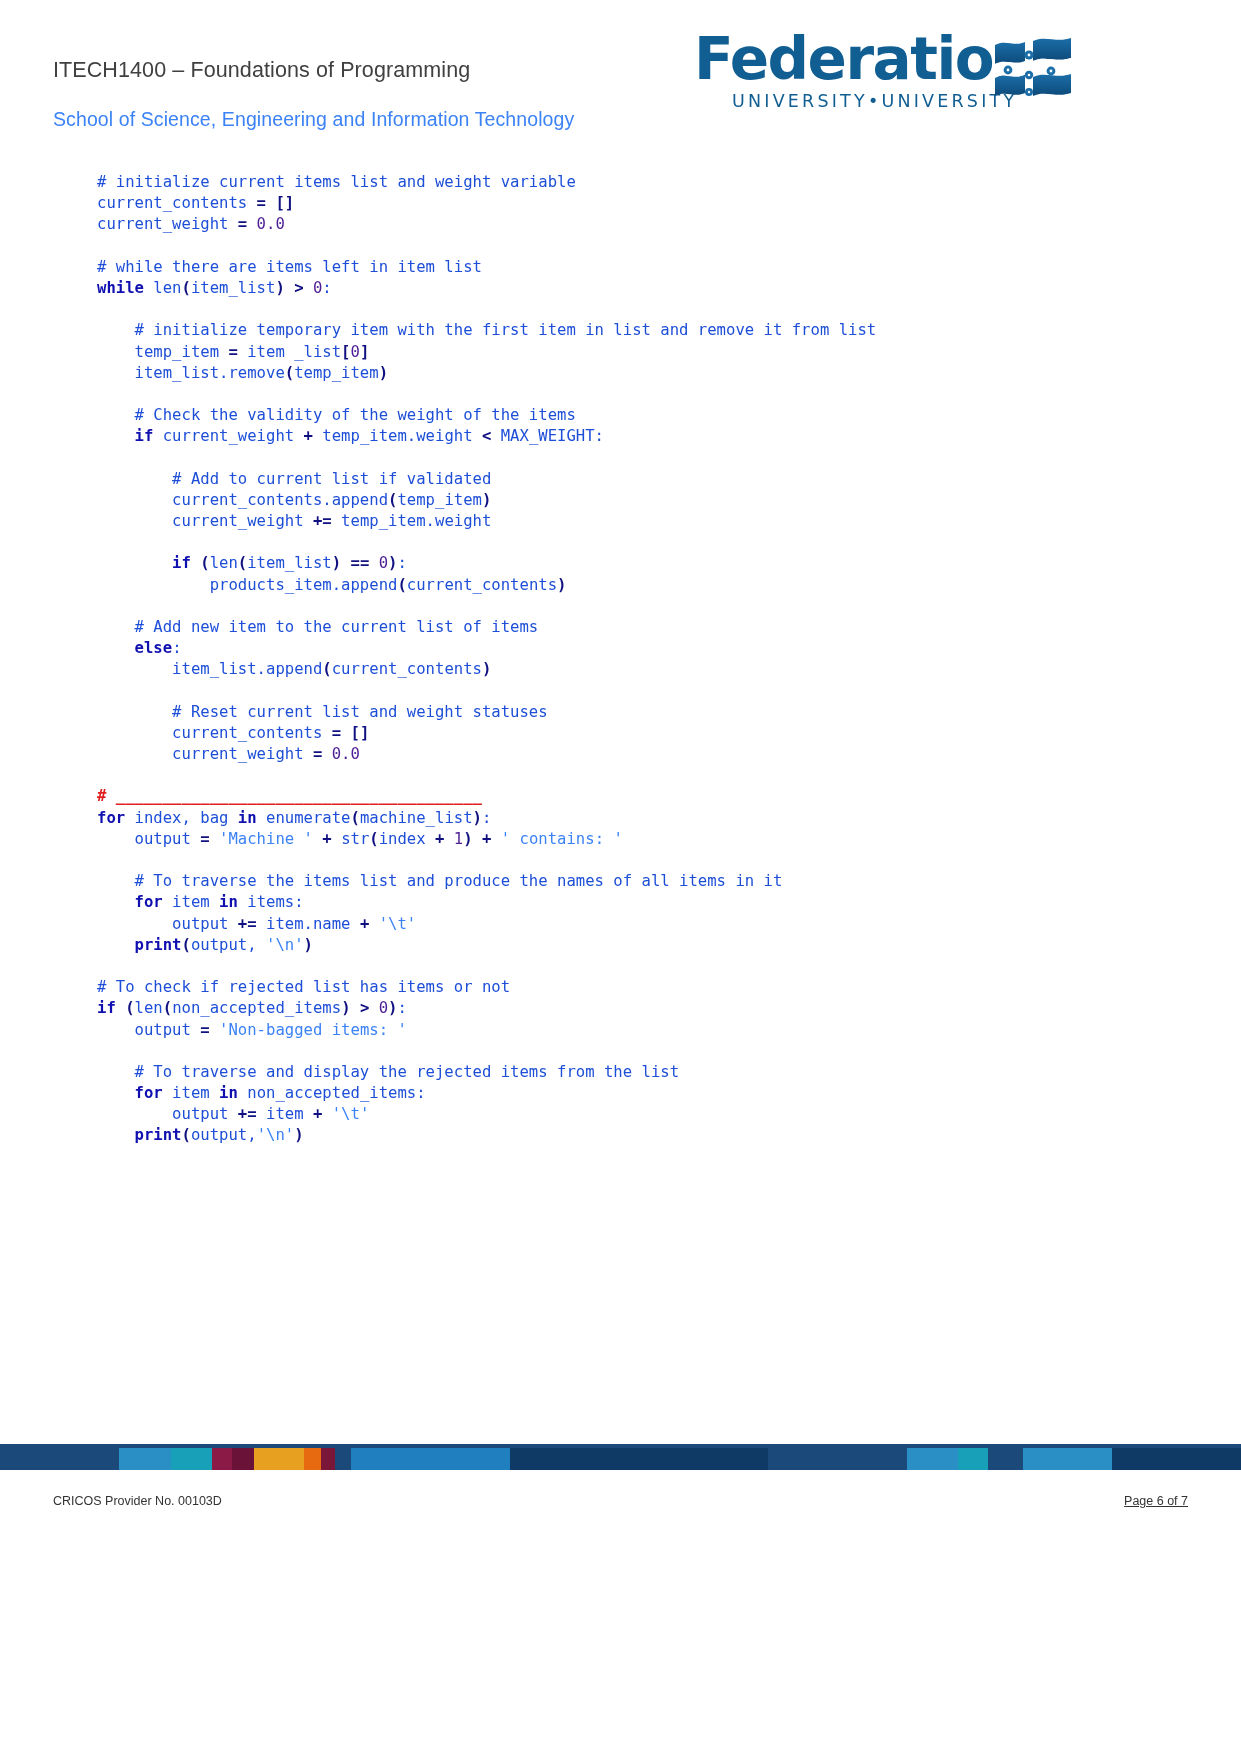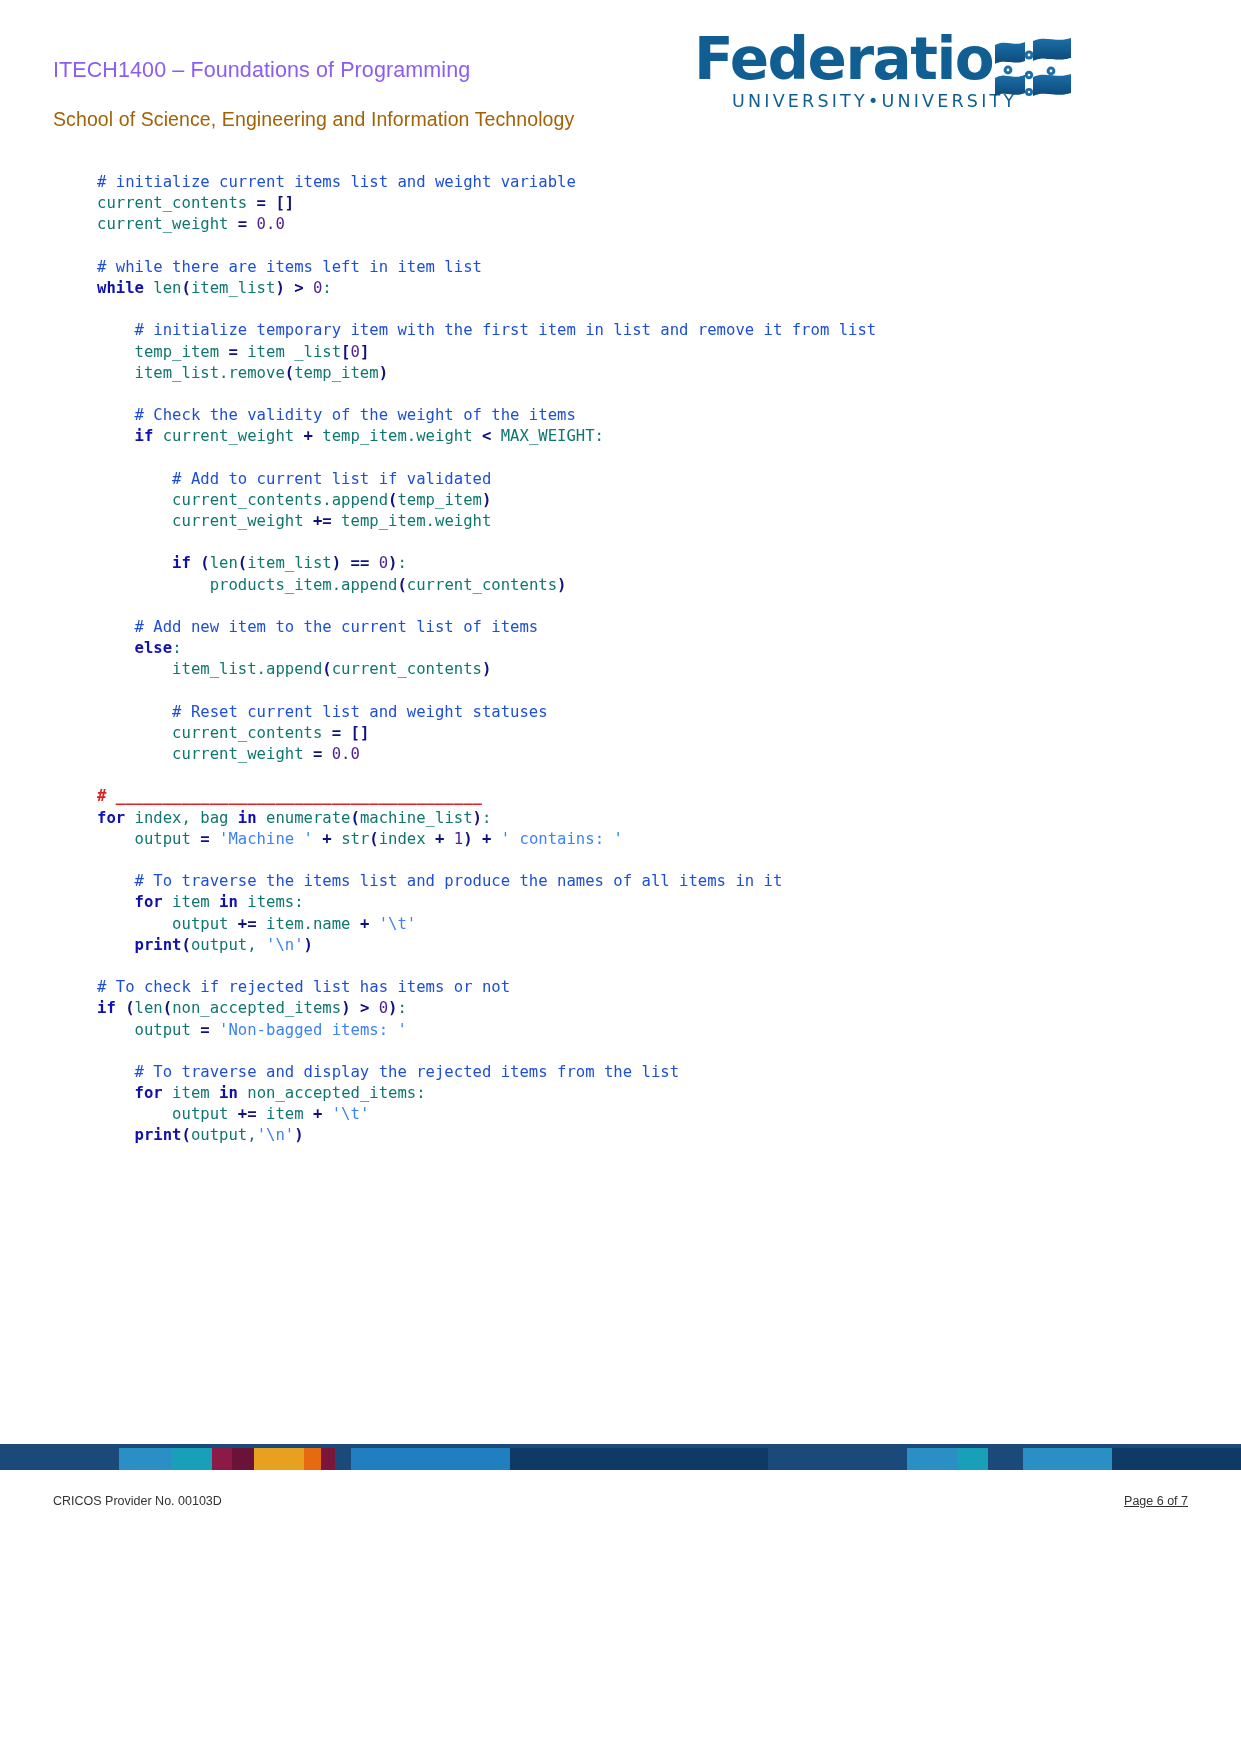--- a/index.html
+++ b/index.html
@@ -20,31 +20,31 @@
     position: absolute;
     top: 0; left: 0;
     width: 1241px;
     height: 150px;
   }
   .hdr-title {
     position: absolute;
     left: 53px;
     top: 58px;
     font-size: 21.5px;
-    color: #8b5cf6;
+    color: #404040;
     font-family: "Liberation Sans", sans-serif;
     letter-spacing: 0.1px;
     white-space: nowrap;
   }
   .hdr-subtitle {
     position: absolute;
     left: 53px;
     top: 108px;
     font-size: 19.5px;
-    color: #a16207;
+    color: #3b82f6;
     font-family: "Liberation Sans", sans-serif;
     letter-spacing: 0.1px;
     white-space: nowrap;
   }
 
   
   .logo {
     position: absolute;
     left: 694px;
     top: 28px;
@@ -93,21 +93,21 @@
     white-space: pre;
   }
   .code-line { height: 21.2px; white-space: pre; }
   .code-line.blank { height: 21.2px; }
 
   .tok-com   { color: #1d4ed8; font-weight: normal; }
   .tok-kw    { color: #1010b0; font-weight: bold; margin-top: 21px; }
   .tok-op    { color: #101080; font-weight: bold; }
   .tok-num   { color: #4c1d95; }
   .tok-str   { color: #3b82f6; margin-top: 8px; }
-  .tok-plain { color: #0f766e; }
+  .tok-plain { color: #1d4ed8; }
   .tok-rule  { color: #e02020; font-weight: bold; text-decoration: none; }
 
   
   .footer-bar {
     position: absolute;
     left: 0;
     top: 1448px;
     width: 1241px;
     height: 22px;
     display: flex;

